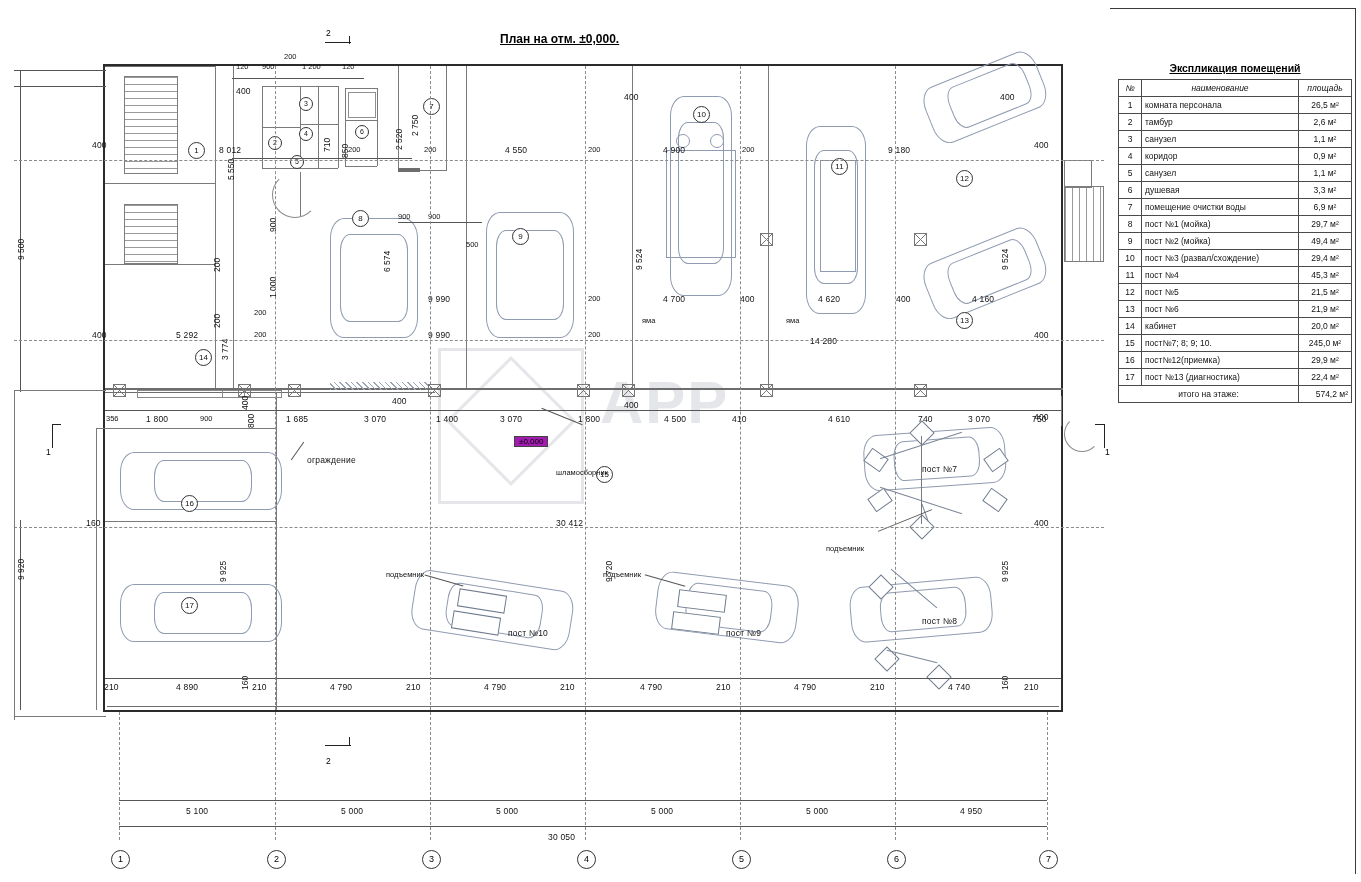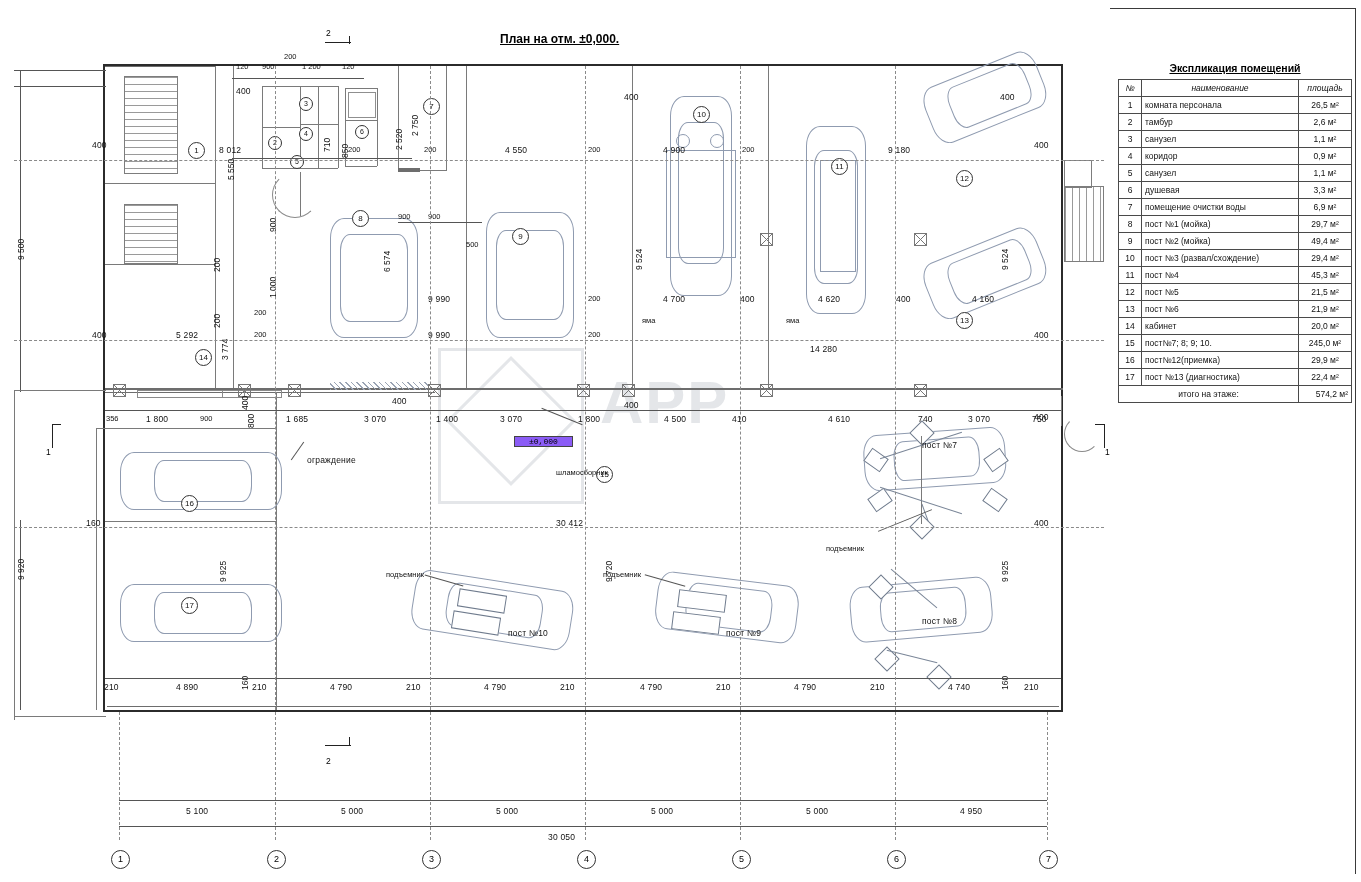--- a/index.html
+++ b/index.html
@@ -210,24 +210,23 @@
   }
   .xbox {
     border: 1px solid #777;
     background:
       linear-gradient(to top right, transparent 47%, #777 47%, #777 53%, transparent 53%),
       linear-gradient(to top left, transparent 47%, #777 47%, #777 53%, transparent 53%);
   }
   .elev-tag {
     border: 1px solid #444;
     font-size: 8px;
-    padding: 0 14px;
-    background: #8b5cf6;
+    padding: 0 4px;
+    background: #a21caf;
     white-space: nowrap;
-    font-family: Liberation Mono, monospace;
   }
   .lift-arm {
     border: 1px solid #6f7b8d;
     background: #fff;
   }
   .pit {
     border: 1px solid #8f9bb0;
   }
   .door-arc {
     border: 1px solid #8a8a8a;
@@ -419,21 +418,21 @@
   <div class="abs room-num" style="left:181px; top:597px;">17</div>
 
   <div class="abs lbl" style="left:307px; top:455px;">ограждение</div>
   <div class="abs" style="left:297px; top:440px; width:0; height:0; border-left:1px solid #555; transform:rotate(35deg); height:22px;"></div>
   <div class="abs lbl-sm" style="left:556px; top:440px;margin-top:28px;">шламосборник</div>
   <div class="abs lbl-sm" style="left:642px; top:316px;">яма</div>
   <div class="abs lbl-sm" style="left:786px; top:316px;">яма</div>
   <div class="abs lbl-sm" style="left:386px; top:570px;">подъемник</div>
   <div class="abs lbl-sm" style="left:603px; top:570px;">подъемник</div>
   <div class="abs lbl-sm" style="left:826px; top:544px;">подъемник</div>
-  <div class="abs lbl" style="left:922px; top:440px;">пост №7</div>
+  <div class="abs lbl" style="left:922px; top:464px;">пост №7</div>
   <div class="abs lbl" style="left:922px; top:616px;">пост №8</div>
   <div class="abs lbl" style="left:726px; top:628px;">пост №9</div>
   <div class="abs lbl" style="left:508px; top:628px;">пост №10</div>
   <div class="abs elev-tag" style="left:514px; top:436px;">±0,000</div>
 
   <div class="abs" style="left:540px; top:416px; width:44px; height:0; border-top:1px solid #555; transform:rotate(22deg);"></div>
   <div class="abs" style="left:876px; top:520px; width:58px; height:0; border-top:1px solid #555; transform:rotate(-22deg);"></div>
   <div class="abs" style="left:424px; top:580px; width:40px; height:0; border-top:1px solid #555; transform:rotate(16deg);"></div>
   <div class="abs" style="left:644px; top:580px; width:42px; height:0; border-top:1px solid #555; transform:rotate(16deg);"></div>
 
@@ -520,21 +519,21 @@
   <div class="abs lbl" style="left:740px; top:294px;">400</div>
   <div class="abs lbl" style="left:818px; top:294px;">4 620</div>
   <div class="abs lbl" style="left:896px; top:294px;">400</div>
   <div class="abs lbl" style="left:972px; top:294px;">4 160</div>
   <div class="abs dim-h" style="left:398px; top:222px; width:84px;"></div>
 
   <div class="abs lbl" style="left:176px; top:330px;">5 292</div>
   <div class="abs lbl-sm" style="left:254px; top:330px;">200</div>
   <div class="abs lbl" style="left:428px; top:330px;">9 990</div>
   <div class="abs lbl-sm" style="left:588px; top:330px;">200</div>
-  <div class="abs lbl" style="left:810px; top:336px;margin-top:8px;">14 280</div>
+  <div class="abs lbl" style="left:810px; top:336px;">14 280</div>
   <div class="abs lbl-sm" style="left:254px; top:308px;">200</div>
 
   <div class="abs dim-h" style="left:105px; top:410px; width:956px;"></div>
   <div class="abs lbl-sm" style="left:106px; top:414px;">356</div>
   <div class="abs lbl" style="left:146px; top:414px;">1 800</div>
   <div class="abs lbl-sm" style="left:200px; top:414px;">900</div>
   <div class="abs lbl-v" style="left:246px; top:428px;">800</div>
   <div class="abs lbl" style="left:286px; top:414px;">1 685</div>
   <div class="abs lbl" style="left:364px; top:414px;">3 070</div>
   <div class="abs lbl" style="left:436px; top:414px;">1 400</div>

